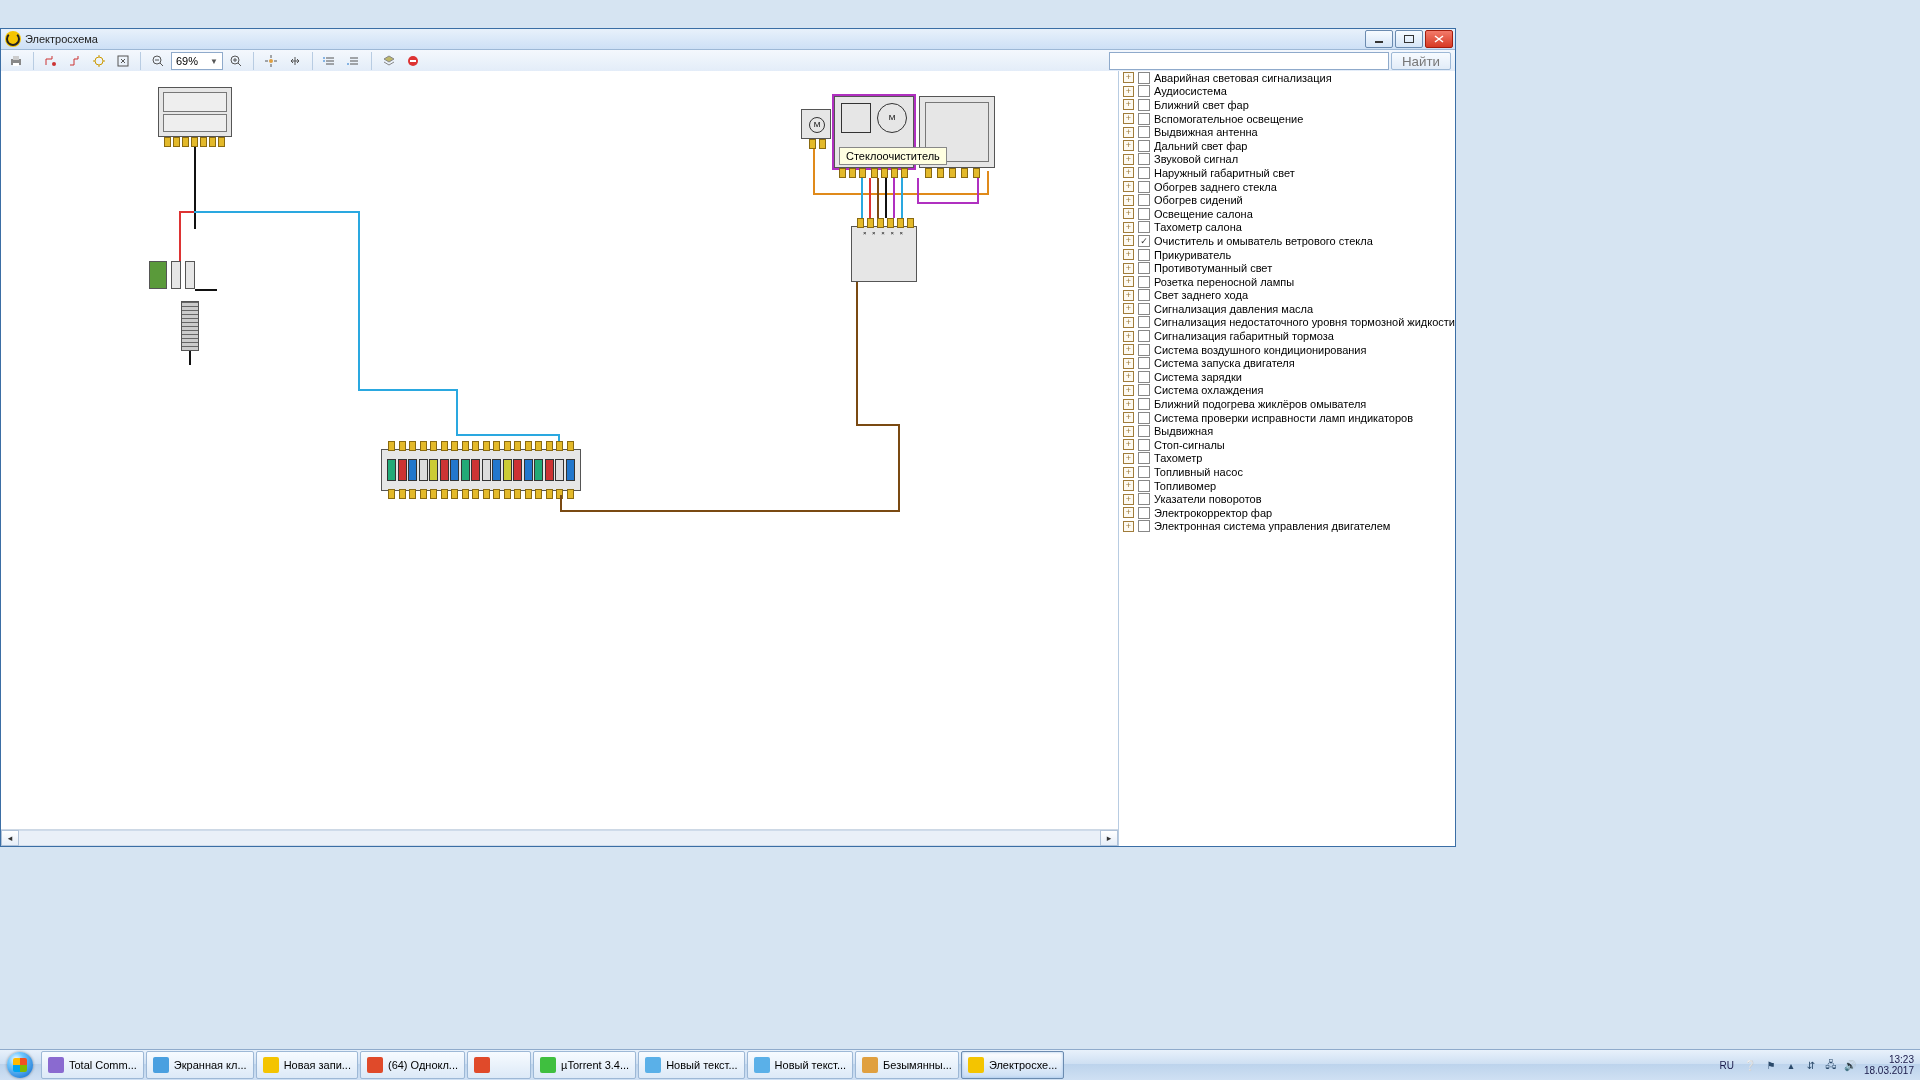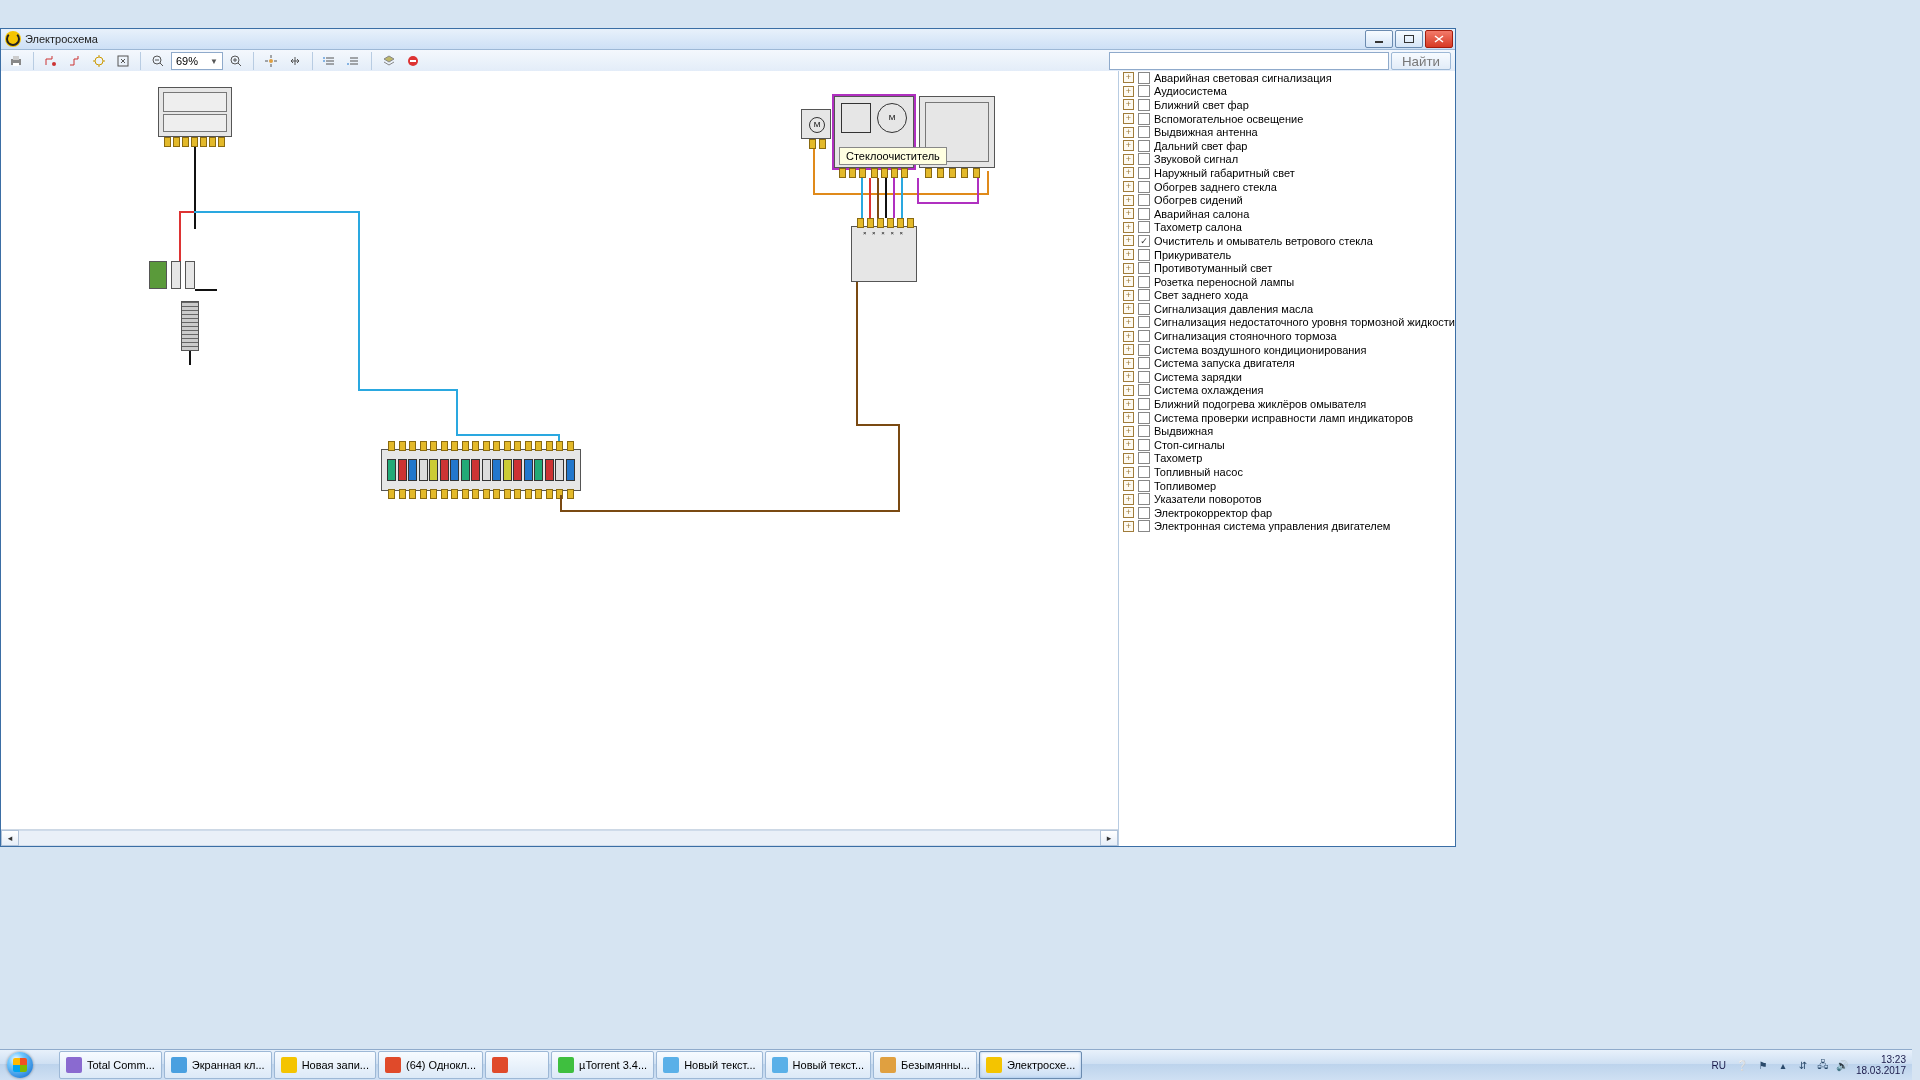--- a/index.html
+++ b/index.html
@@ -43,21 +43,21 @@
   .w-blue{background:#2aa8e0;}
   .w-red{background:#d33;}
   .w-brown{background:#7a4a12;}
   .w-orange{background:#e08a1a;}
   .w-black{background:#111;}
   .pin{position:absolute;width:5px;height:8px;background:#e3b92a;border:1px solid #8a6a10;}
   .fusebox{position:absolute;border:1px solid #555;background:#e6e6e6;}
   .fuse{position:absolute;width:7px;height:20px;border:1px solid #333;}
   .fuse.r{background:#c33;} .fuse.b{background:#27c;} .fuse.g{background:#2a7;} .fuse.y{background:#cc3;} .fuse.w{background:#ddd;}
   
-  .taskbar{position:absolute;left:0;right:8px;bottom:0;height:30px;background:linear-gradient(#e8f1fb 0%,#cfe0f3 45%,#bcd3ec 46%,#cfe0f3 100%);border-top:1px solid #8faacb;display:flex;align-items:center;gap:18px;}
+  .taskbar{position:absolute;left:0;right:0;bottom:0;height:30px;background:linear-gradient(#e8f1fb 0%,#cfe0f3 45%,#bcd3ec 46%,#cfe0f3 100%);border-top:1px solid #8faacb;display:flex;align-items:center;}
   .start{width:40px;height:30px;display:flex;align-items:center;justify-content:center;border-radius:15px;}
   .orb{width:26px;height:26px;border-radius:50%;background:radial-gradient(circle at 35% 30%,#fff 0%,#71c8ff 30%,#0a64c8 100%);box-shadow:0 0 3px rgba(0,0,0,.4);position:relative;}
   .orb::after{content:"";position:absolute;left:6px;top:6px;width:14px;height:14px;background:conic-gradient(#f25022 0 25%,#7fba00 25% 50%,#00a4ef 50% 75%,#ffb900 75% 100%);border-radius:2px;}
   .tb-item{height:26px;min-width:50px;max-width:120px;margin:0 1px;border:1px solid #9db8d6;border-radius:2px;background:linear-gradient(#f7fbff,#dce9f7);display:flex;align-items:center;padding:0 6px;gap:5px;font-size:11px;overflow:hidden;}
   .tb-item.active{background:linear-gradient(#fff,#c9ddf4);border-color:#6b8bb0;box-shadow:inset 0 0 3px #9fc1e8;}
   .tb-ico{width:16px;height:16px;flex:0 0 16px;border-radius:2px;}
   .tray{margin-left:auto;display:flex;align-items:center;gap:6px;padding:0 6px;font-size:10px;color:#1a1a4a;}
   .tray .lang{font-size:10px;border:1px solid transparent;padding:1px 3px;}
   .tray .clock{text-align:right;line-height:11px;}
   .tray-ico{width:14px;height:14px;display:flex;align-items:center;justify-content:center;color:#2b4a6b;}
@@ -399,21 +399,21 @@
           <span class="lbl">Обогрев заднего стекла</span>
         </div>
         <div class="tree-item">
           <div class="plus">+</div>
           <div class="cb"></div>
           <span class="lbl">Обогрев сидений</span>
         </div>
         <div class="tree-item">
           <div class="plus">+</div>
           <div class="cb"></div>
-          <span class="lbl">Аварийная салона</span>
+          <span class="lbl">Освещение салона</span>
         </div>
         <div class="tree-item">
           <div class="plus">+</div>
           <div class="cb"></div>
           <span class="lbl">Тахометр салона</span>
         </div>
         <div class="tree-item">
           <div class="plus">+</div>
           <div class="cb">✓</div>
           <span class="lbl">Очиститель и омыватель ветрового стекла</span>
@@ -444,21 +444,21 @@
           <span class="lbl">Сигнализация давления масла</span>
         </div>
         <div class="tree-item">
           <div class="plus">+</div>
           <div class="cb"></div>
           <span class="lbl">Сигнализация недостаточного уровня тормозной жидкости</span>
         </div>
         <div class="tree-item">
           <div class="plus">+</div>
           <div class="cb"></div>
-          <span class="lbl">Сигнализация стояночного тормоза</span>
+          <span class="lbl">Сигнализация габаритный тормоза</span>
         </div>
         <div class="tree-item">
           <div class="plus">+</div>
           <div class="cb"></div>
           <span class="lbl">Система воздушного кондиционирования</span>
         </div>
         <div class="tree-item">
           <div class="plus">+</div>
           <div class="cb"></div>
           <span class="lbl">Система запуска двигателя</span>

